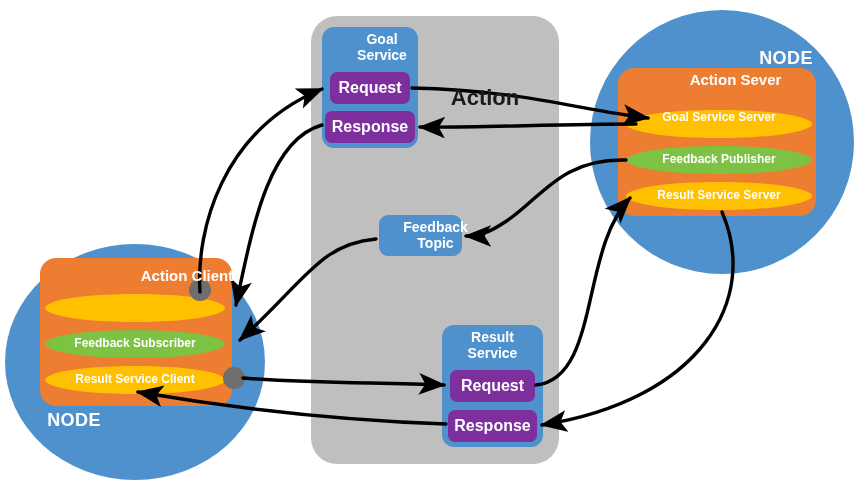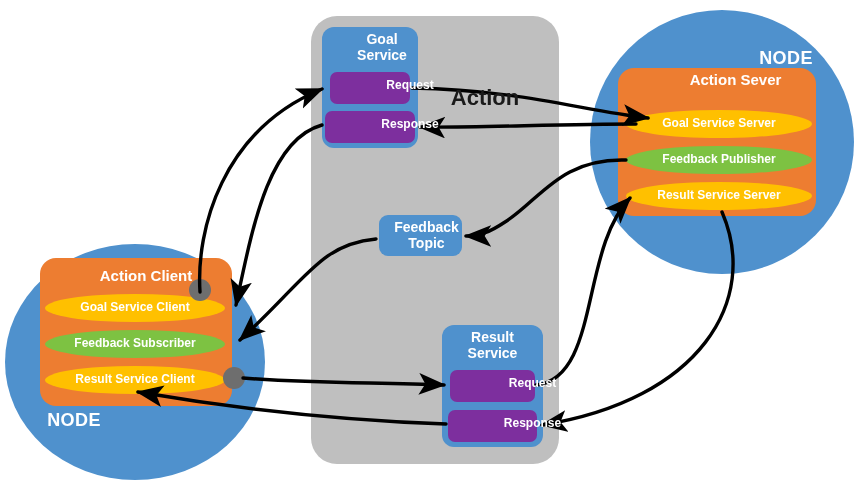--- a/index.html
+++ b/index.html
@@ -11,21 +11,21 @@
   #arrows{z-index:5;pointer-events:none;}
 
   .lbl{position:absolute;z-index:6;color:#ffffff;font-weight:bold;text-align:center;
        line-height:1.12;white-space:pre-line;pointer-events:none;}
 
   .node-title{font-size:18px;letter-spacing:.4px;}
   .grp-title{font-size:15px;}
   .pill-txt{font-size:12px;}
   .action-title{color:#1a1a1a;font-size:22px;}
   .svc-title{font-size:14px;}
-  .rr-txt{font-size:12px;margin-left:40px;}
+  .rr-txt{font-size:16px;}
   .topic-txt{font-size:14px;}
 </style>
 </head>
 <body>
 
 <div id="stage">
 
   <svg class="layer" id="shapes" viewBox="0 0 854 480">
 
     <rect x="311" y="16" width="248" height="448" rx="26" ry="26" fill="#BFBFBF"></rect>
@@ -85,33 +85,32 @@
     </g>
   </svg>
 
   <div class="lbl action-title" style="left:430px;top:38px;width:110px;margin-top:48px;">Action</div>
 
   <div class="lbl svc-title" style="left:322px;top:32px;width:120px;">Goal
 Service</div>
   <div class="lbl rr-txt" style="left:330px;top:79px;width:80px;">Request</div>
   <div class="lbl rr-txt" style="left:325px;top:118px;width:90px;">Response</div>
 
-  <div class="lbl topic-txt" style="left:385px;top:220px;width:83px;">Feedback
+  <div class="lbl topic-txt" style="left:394px;top:220px;width:83px;">Feedback
 Topic</div>
 
   <div class="lbl svc-title" style="left:442px;top:330px;width:101px;">Result
 Service</div>
   <div class="lbl rr-txt" style="left:450px;top:377px;width:85px;">Request</div>
   <div class="lbl rr-txt" style="left:448px;top:417px;width:89px;">Response</div>
 
-  <div class="lbl grp-title" style="left:40px;top:268px;width:212px;">Action Client</div>
-  <div class="lbl pill-txt" style="left:45px;top:301px;width:180px;">Goal Service Client</div>
+  <div class="lbl grp-title" style="left:40px;top:268px;width:212px;padding-left:41px;">Action Client</div>
   <div class="lbl pill-txt" style="left:45px;top:337px;width:180px;">Feedback Subscriber</div>
   <div class="lbl pill-txt" style="left:45px;top:373px;width:180px;">Result Service Client</div>
   <div class="lbl node-title" style="left:28px;top:410px;width:92px;">NODE</div>
 
   <div class="lbl grp-title" style="left:618px;top:72px;width:235px;">Action Sever</div>
-  <div class="lbl pill-txt" style="left:626px;top:117px;width:186px;">Goal Service Server</div>
+  <div class="lbl pill-txt" style="left:626px;top:111px;width:186px;">Goal Service Server</div>
   <div class="lbl pill-txt" style="left:626px;top:153px;width:186px;">Feedback Publisher</div>
   <div class="lbl pill-txt" style="left:626px;top:189px;width:186px;">Result Service Server</div>
   <div class="lbl node-title" style="left:740px;top:48px;width:92px;">NODE</div>
 
 </div>
 
 </body></html>

